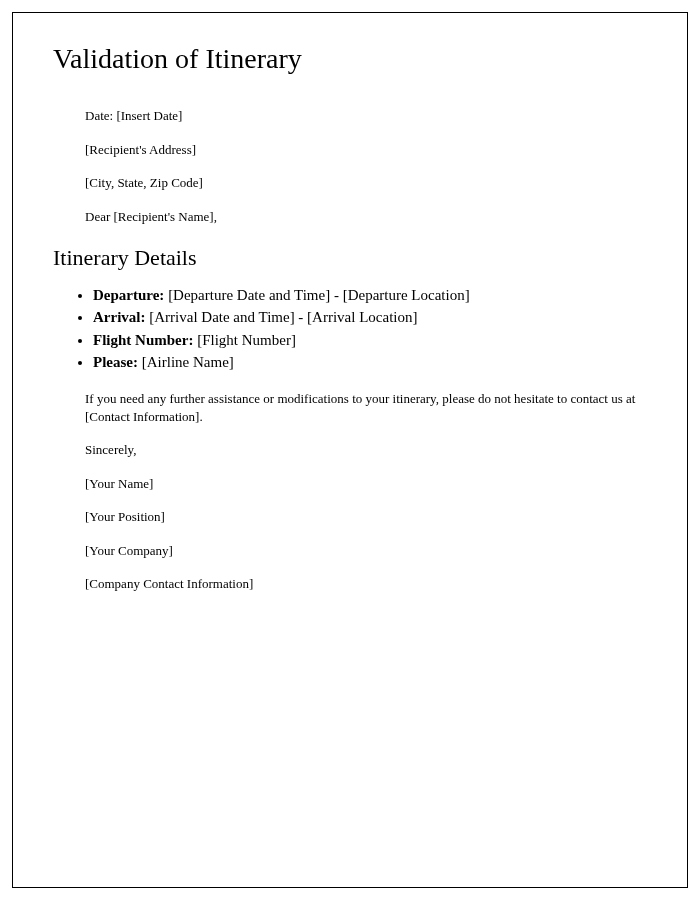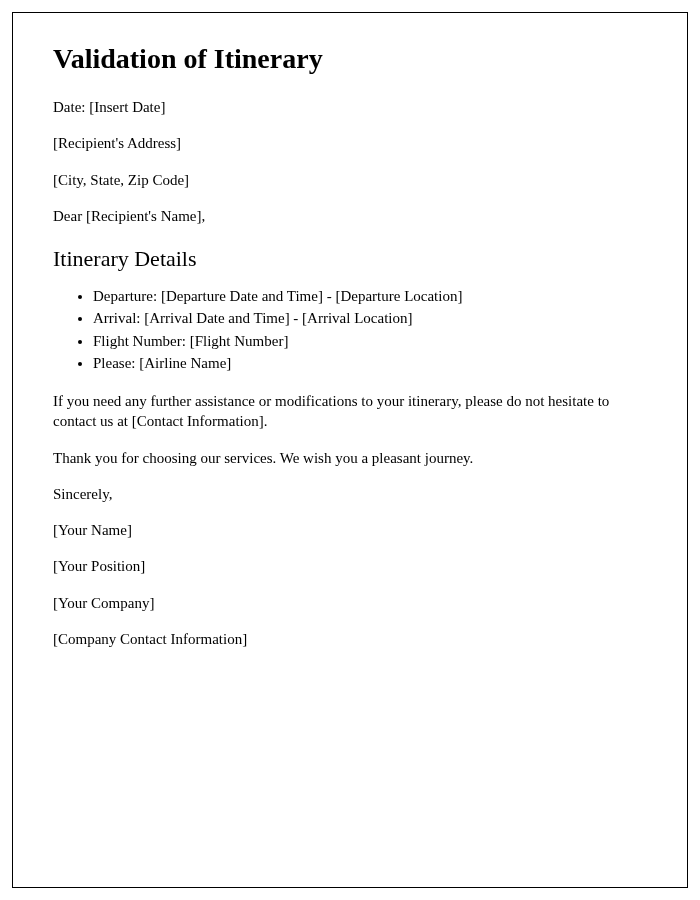--- a/index.html
+++ b/index.html
@@ -15,45 +15,46 @@
       padding: 12px;
     }
     .document {
       border: 1px solid #000;
       width: 100%;
       height: 100%;
       padding: 30px 40px;
     }
     h1 {
       font-size: 28px;
-      font-weight: bold;
-      margin-bottom: 22px;
+      font-weight: normal;
+      margin-bottom: 32px;
     }
     h2 {
       font-size: 22px;
       font-weight: normal;
       margin-top: 20px;
       margin-bottom: 14px;
     }
     p {
-      font-size: 15px;
+      font-size: 13px;
       line-height: 1.35;
       margin-bottom: 16px;
+      margin-left: 32px;
     }
     ul {
       margin-left: 40px;
       margin-bottom: 18px;
     }
     li {
       font-size: 15px;
       line-height: 1.35;
       margin-bottom: 2px;
     }
     .label {
-      font-weight: normal;
+      font-weight: bold;
       text-align: right;
     }
   </style>
 </head>
 <body>
 
 <div class="document">
   <h1>Validation of Itinerary</h1>
 
   <p>Date: [Insert Date]</p>
@@ -72,19 +73,18 @@
     </li>
     <li>
       <span class="label">Flight Number:</span><span> [Flight Number]</span>
     </li>
     <li>
       <span class="label">Please:</span><span> [Airline Name]</span>
     </li>
   </ul>
 
   <p>If you need any further assistance or modifications to your itinerary, please do not hesitate to contact us at [Contact Information].</p>
-  <p>Thank you for choosing our services. We wish you a pleasant journey.</p>
   <p>Sincerely,</p>
   <p>[Your Name]</p>
   <p>[Your Position]</p>
   <p>[Your Company]</p>
   <p>[Company Contact Information]</p>
 </div>
 
 </body></html>

